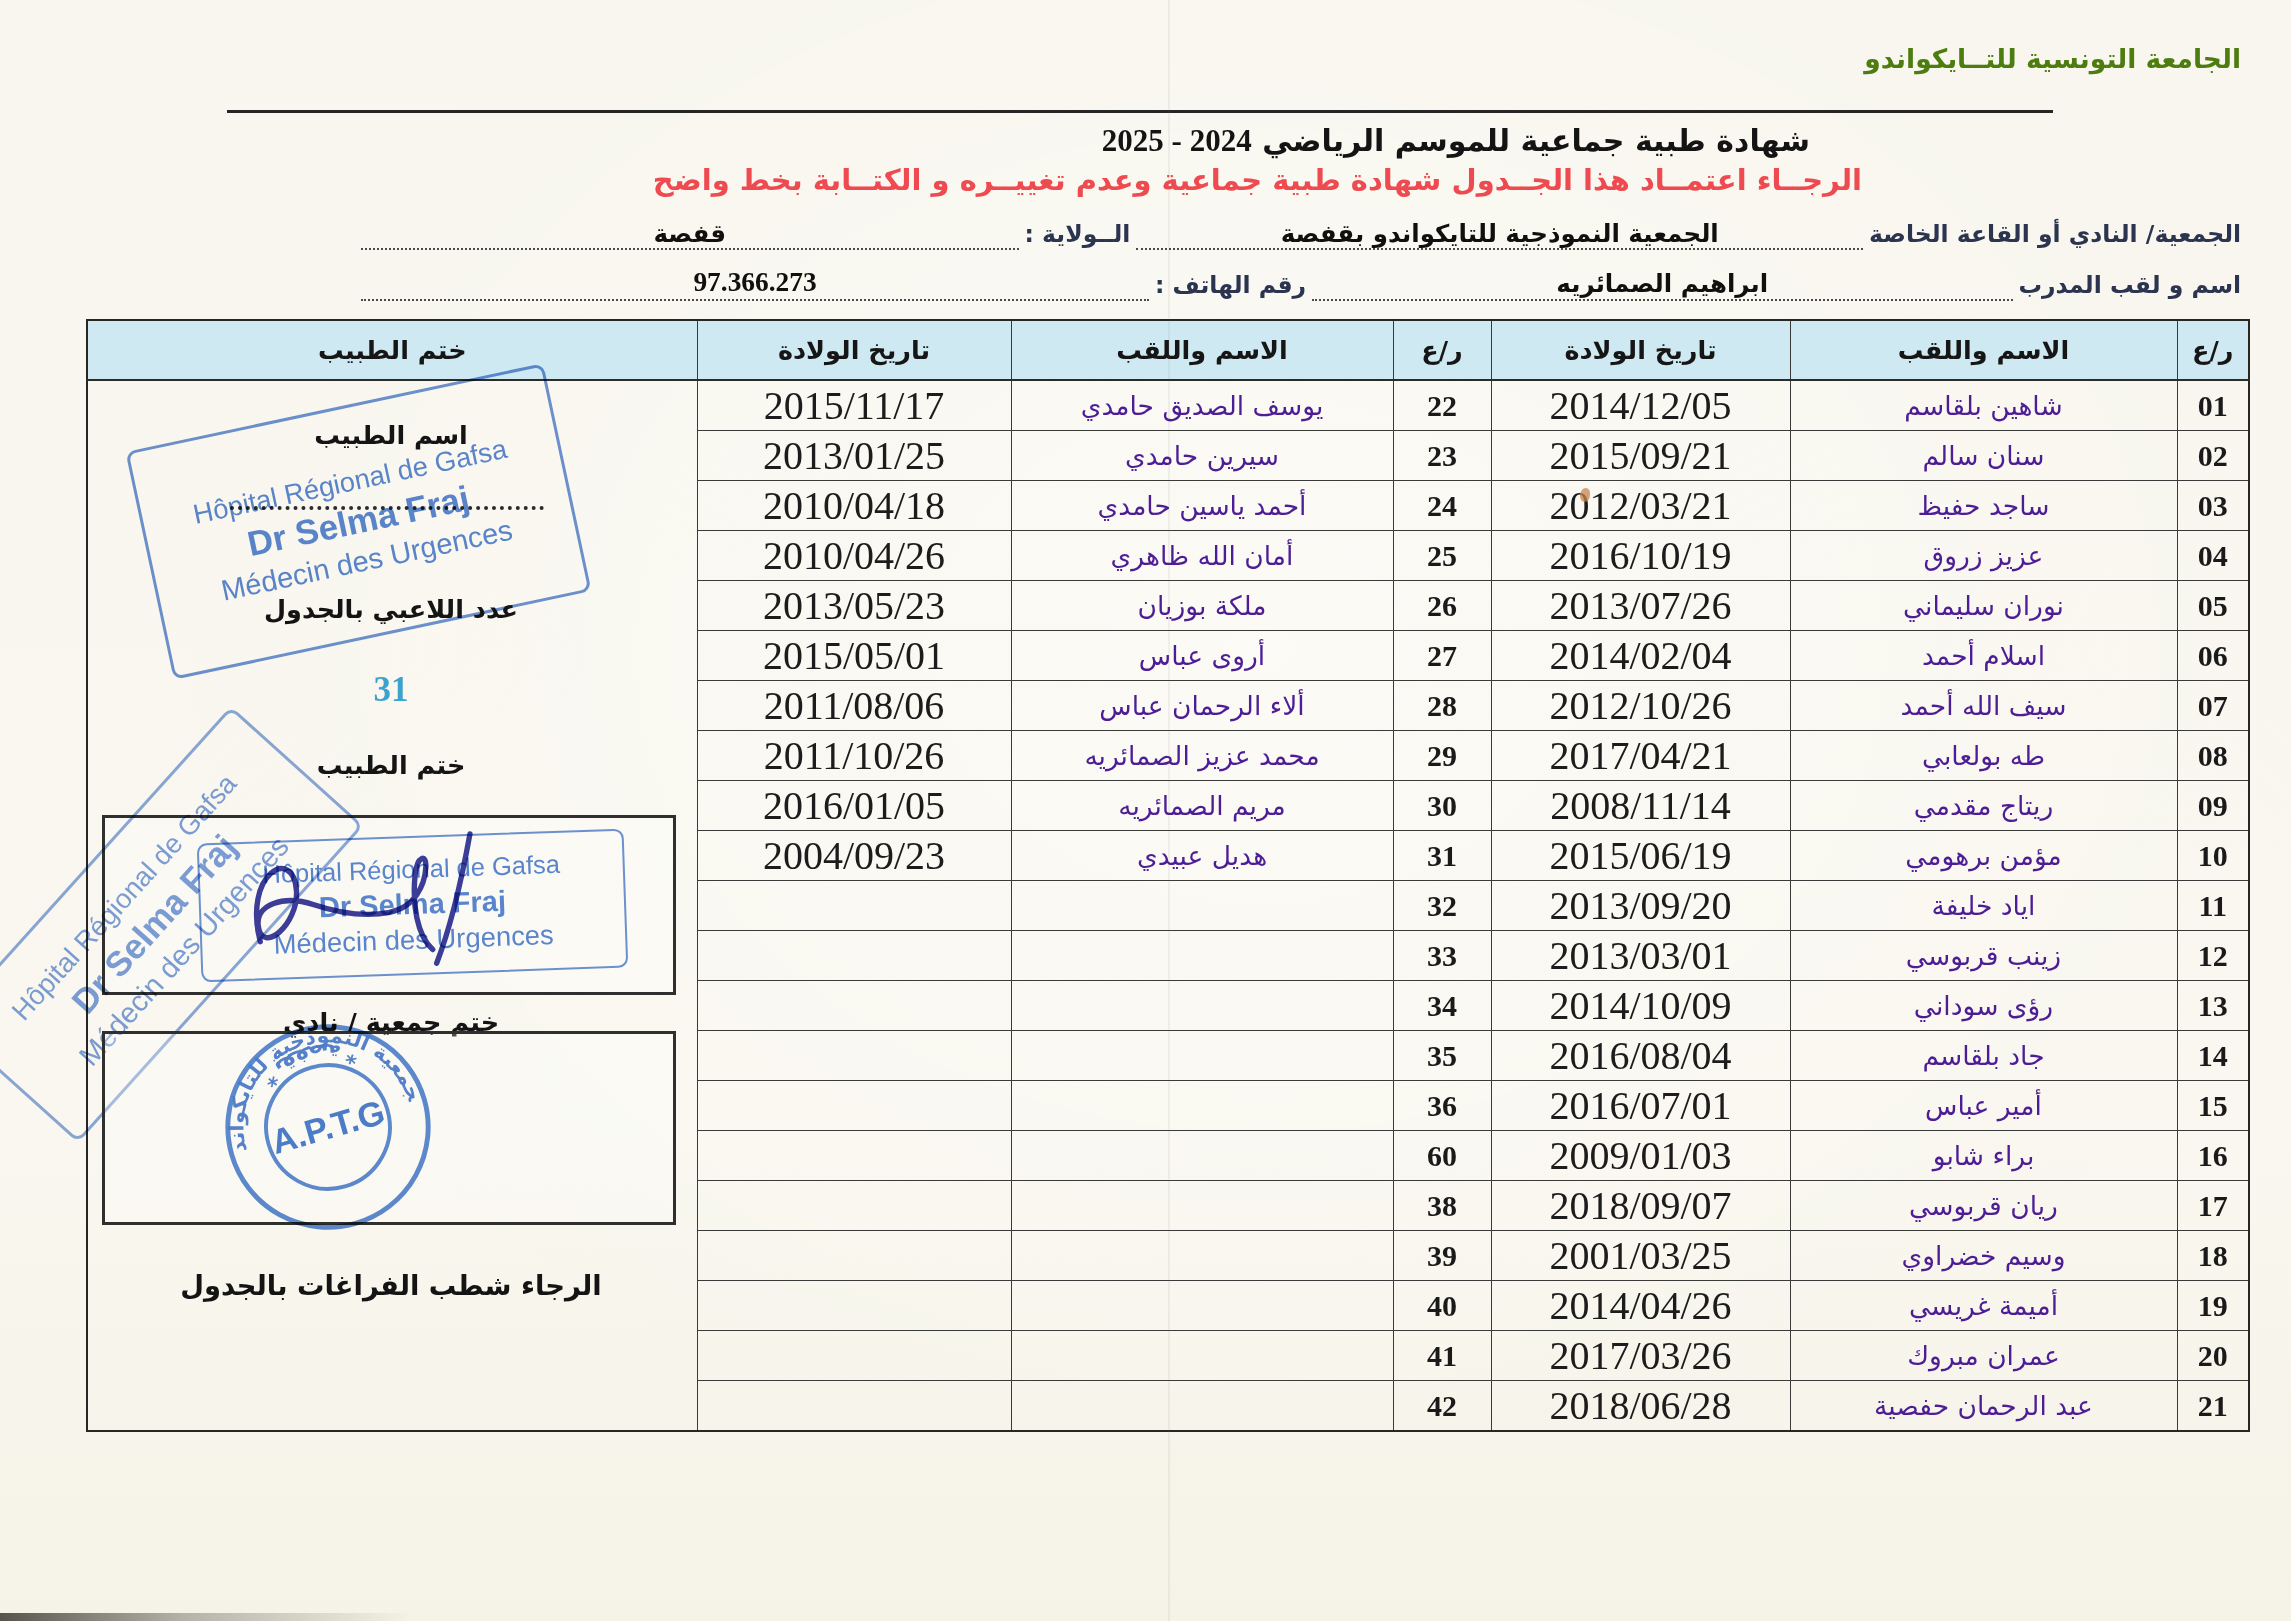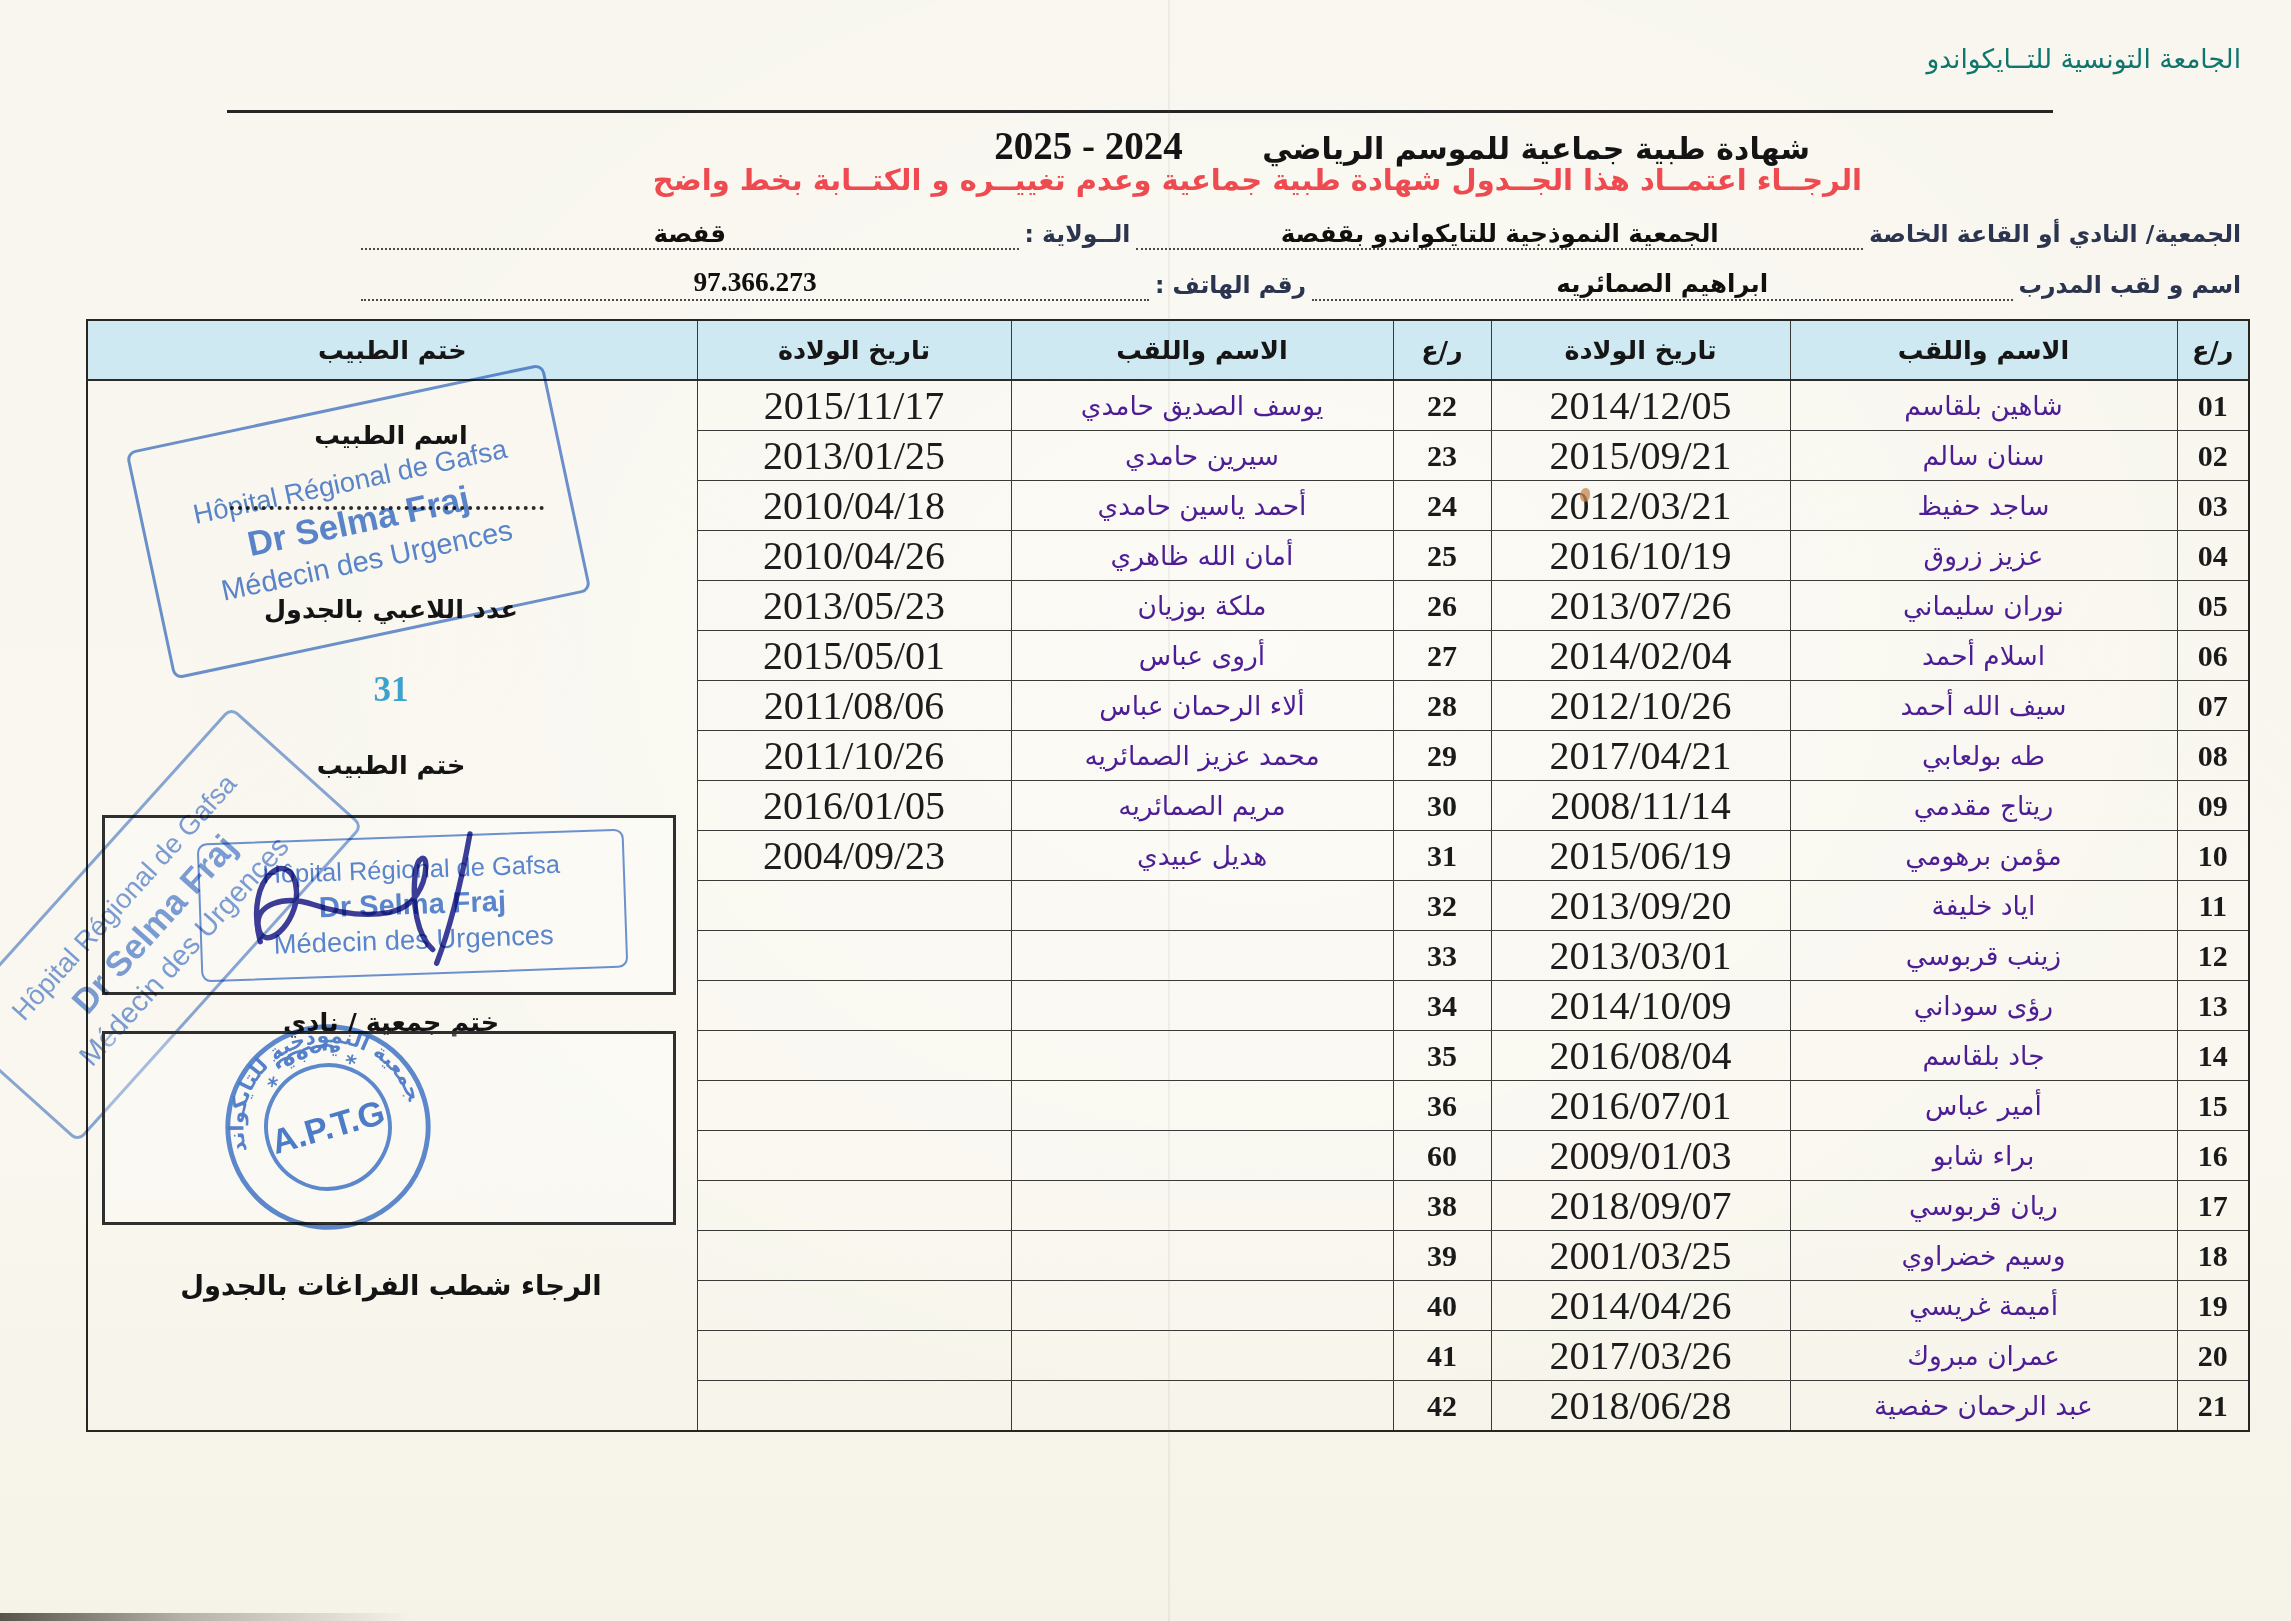--- a/index.html
+++ b/index.html
@@ -5,24 +5,24 @@
   html,body{margin:0;padding:0;}
   body{
     width:2292px;height:1621px;overflow:hidden;position:relative;
     background:
       radial-gradient(ellipse at 55% 40%, rgba(255,255,255,.45), rgba(0,0,0,0) 60%),
       linear-gradient(180deg,#f8f6ee 0%,#f9f7ef 70%,#f5f2e7 100%);
     font-family:"DejaVu Sans",sans-serif;color:#1a1a1a;
   }
   .abs{position:absolute;}
   
-  .federation{top:43px;right:51px;font-size:26.5px;font-weight:normal;color:#0f766e;direction:rtl;}
+  .federation{top:43px;right:51px;font-size:26.5px;font-weight:bold;color:#4d7c0f;direction:rtl;}
   .rule{top:110px;left:227px;width:1826px;height:2.9px;background:#262626;}
   .title-row{top:123px;right:482px;direction:rtl;white-space:nowrap;font-weight:bold;font-size:30px;color:#141414;}
-  .title-row .season{margin-right:69px;font-family:"Liberation Serif",serif;font-size:39px;letter-spacing:1px;}
+  .title-row .season{font-family:"Liberation Serif",serif;font-size:31px;letter-spacing:1px;}
   .notice{top:163px;left:529px;width:1333px;text-align:right;direction:rtl;
           font-size:29px;font-weight:bold;color:#ee4a50;}
   
   .fline{right:45px;left:361px;display:flex;direction:rtl;align-items:flex-end;font-size:23.5px;}
   .fline .lbl{font-weight:bold;color:#2c3550;white-space:nowrap;padding:0 5.9px 2px 5.9px;}
   .fline .fill{flex:1;border-bottom:2.5px dotted #4a4a4a;text-align:center;
                font-weight:bold;color:#12100e;font-size:24.5px;line-height:1.15;white-space:nowrap;}
   .fline .fill.num{font-family:"Liberation Serif",serif;font-size:27.4px;}
   .f1{top:220px;} .f2{top:267px;}
   

